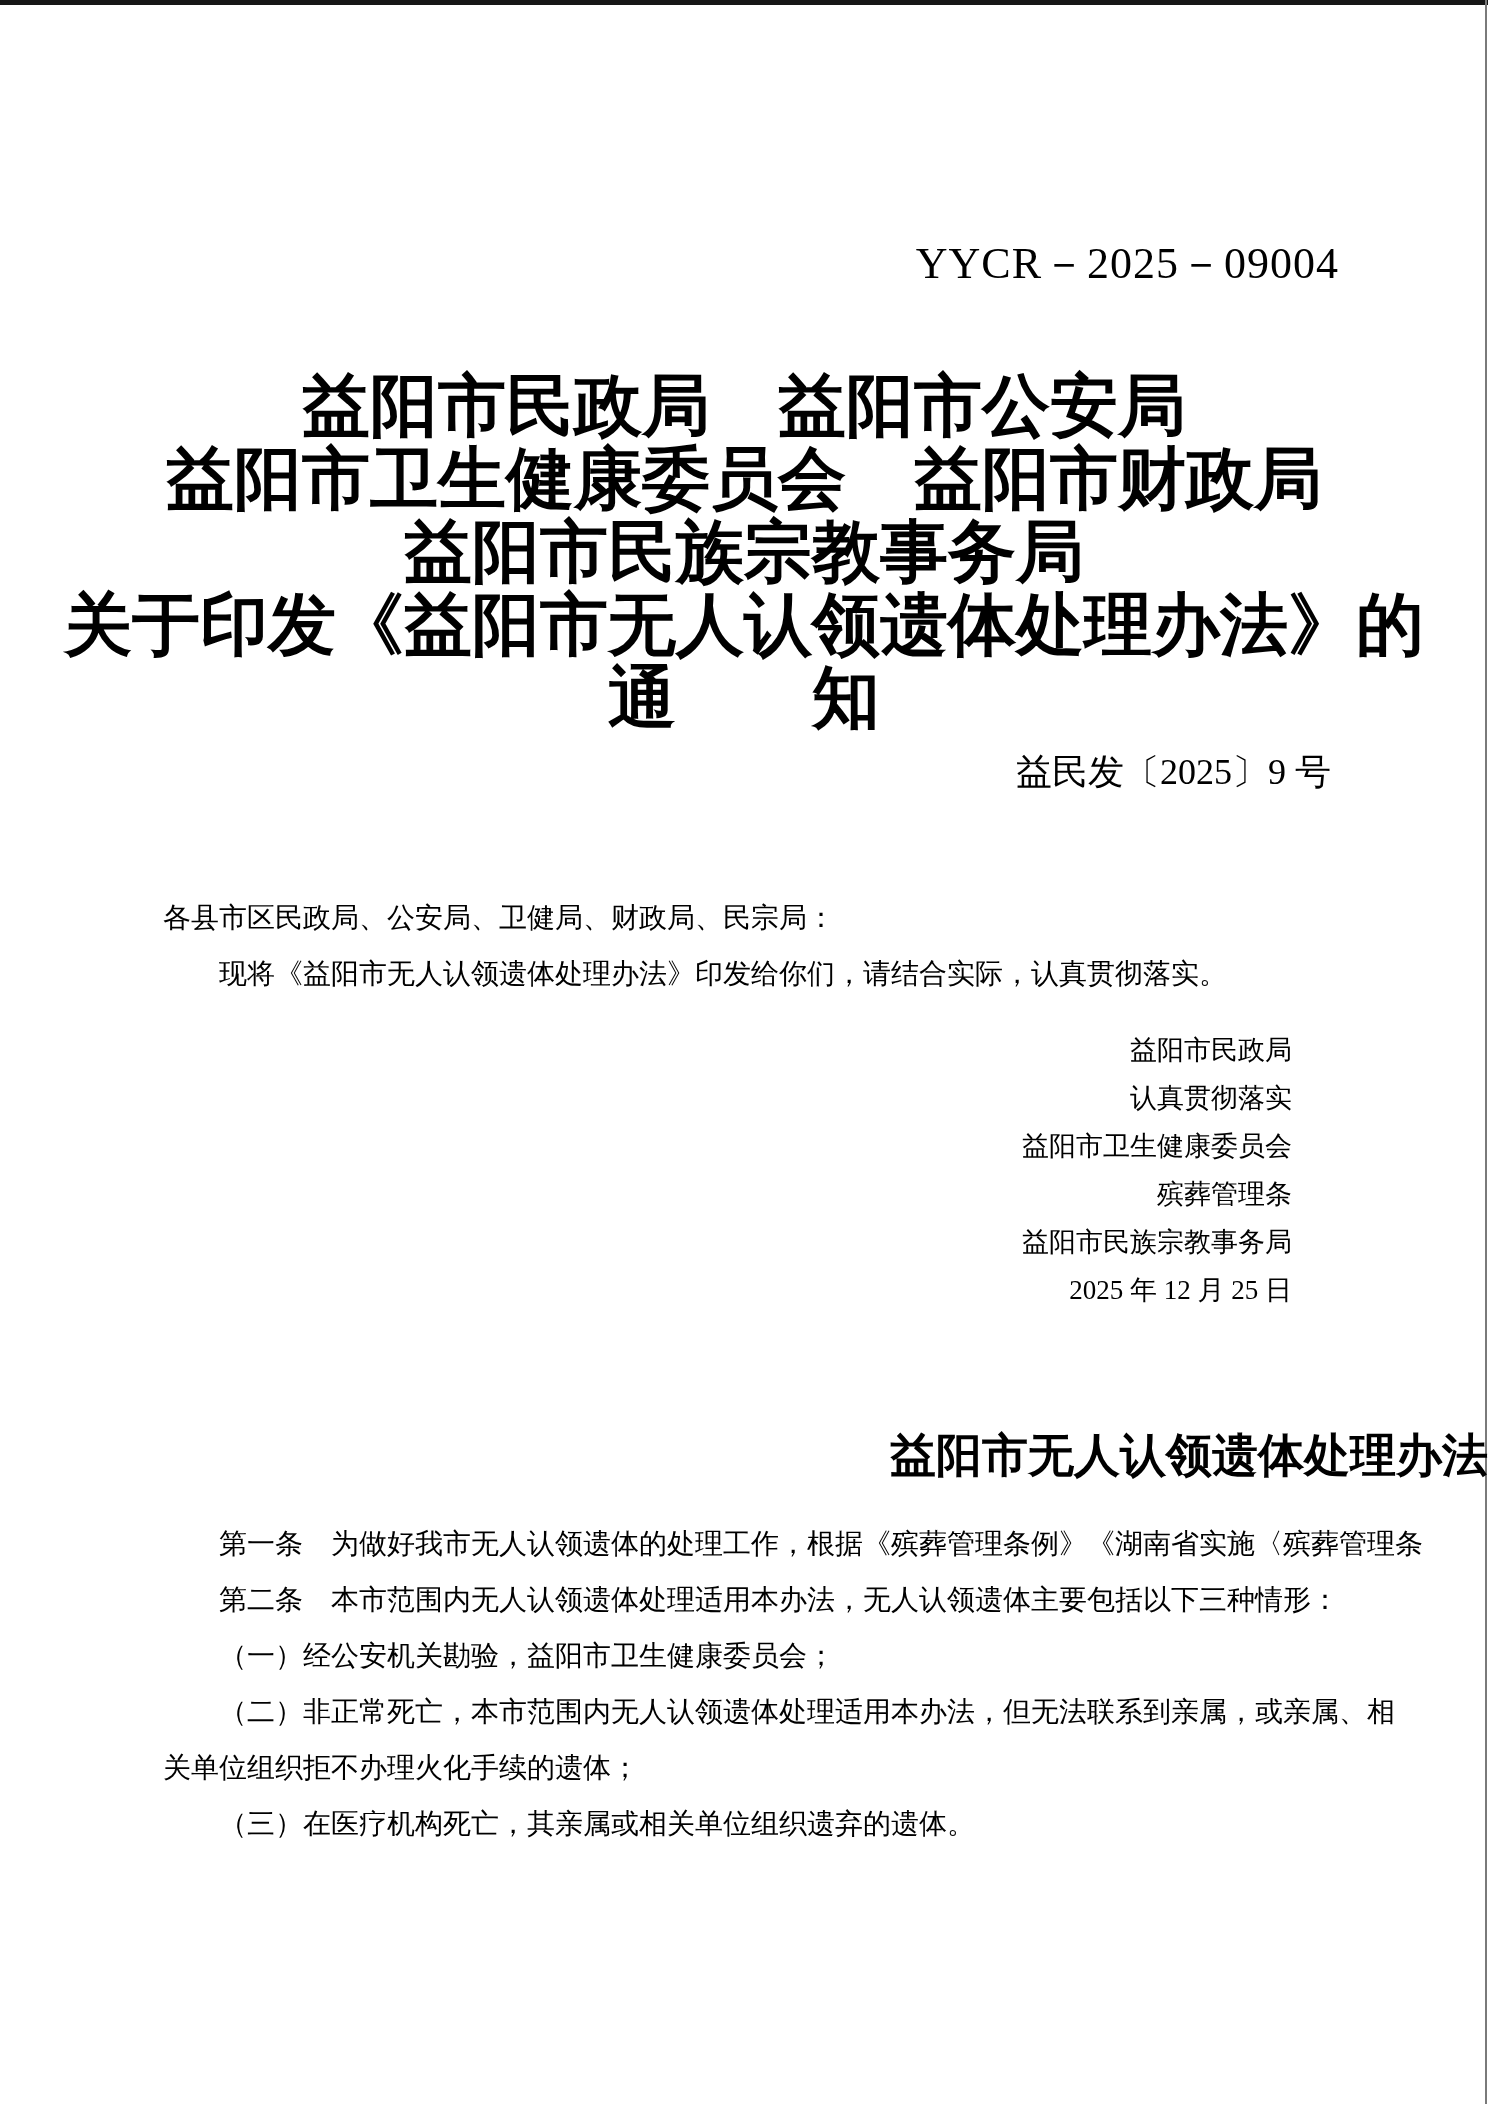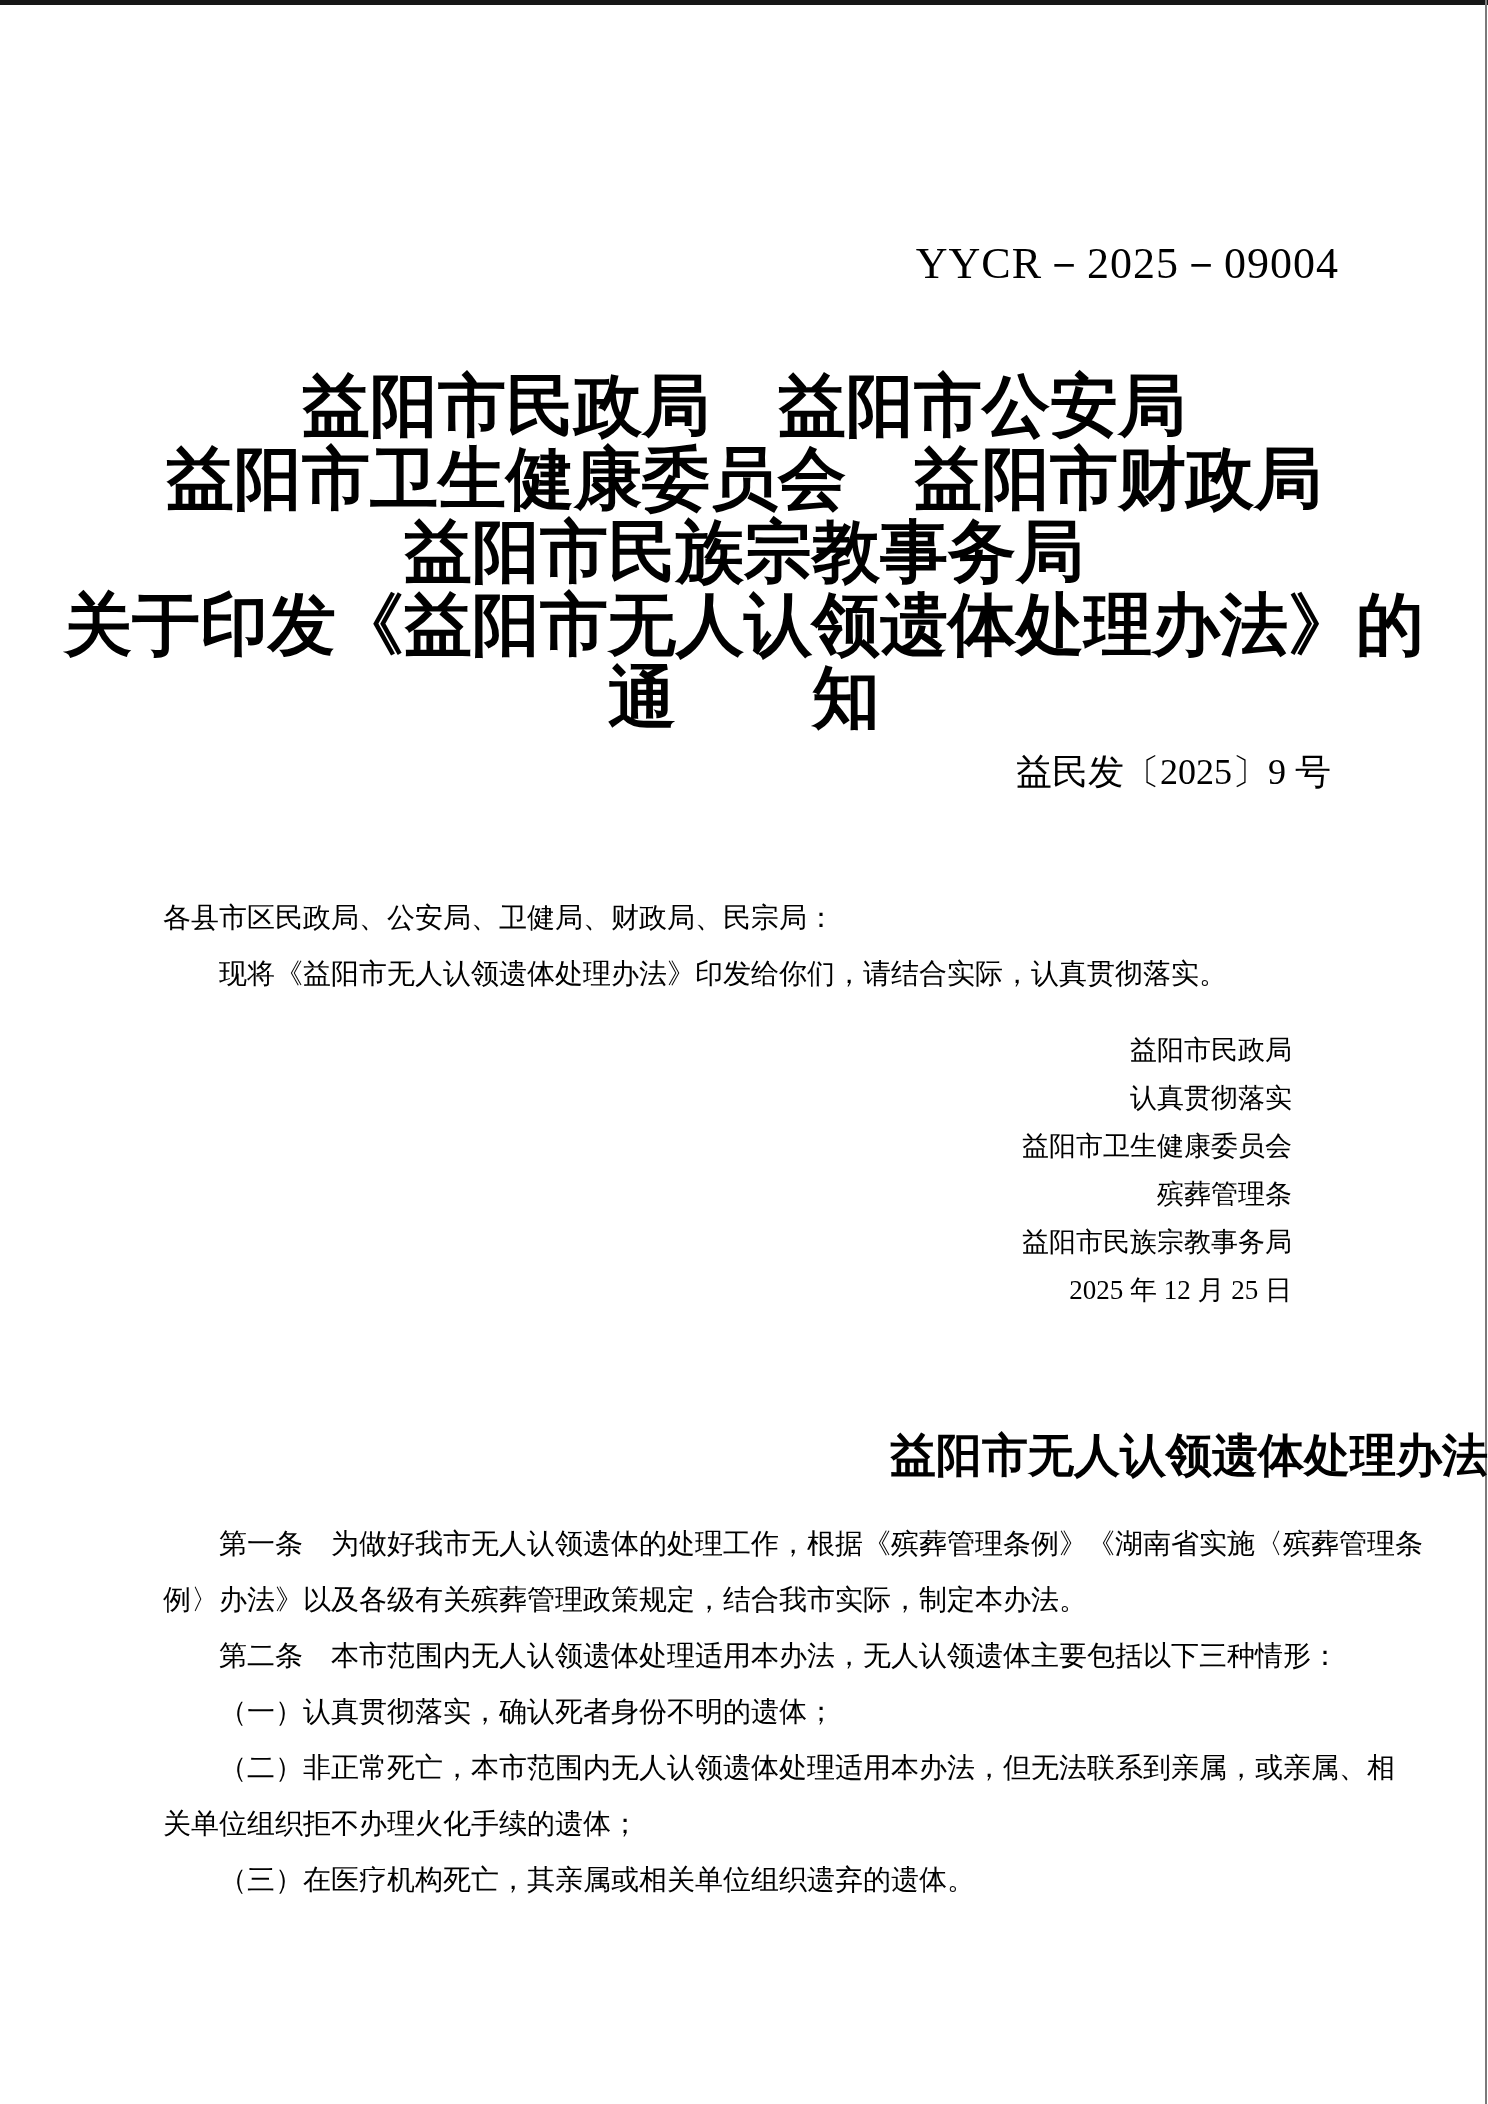--- a/index.html
+++ b/index.html
@@ -96,21 +96,20 @@
     <div>益阳市卫生健康委员会</div>
     <div>殡葬管理条</div>
     <div>益阳市民族宗教事务局</div>
     <div>2025 年 12 月 25 日</div>
   </div>
 
   <div class="measure-title">益阳市无人认领遗体处理办法</div>
 
   <div class="body-block">
     <div class="bline indent">第一条　为做好我市无人认领遗体的处理工作，根据《殡葬管理条例》《湖南省实施〈殡葬管理条</div>
-    <div class="bline">例〉办法》以及各级有关殡葬管理政策规定，结合我市实际，制定本办法。</div>
     <div class="bline indent">第二条　本市范围内无人认领遗体处理适用本办法，无人认领遗体主要包括以下三种情形：</div>
-    <div class="bline indent">（一）认真贯彻落实，确认死者身份不明的遗体；</div>
+    <div class="bline indent">（一）经公安机关勘验，益阳市卫生健康委员会；</div>
     <div class="bline indent">（二）非正常死亡，本市范围内无人认领遗体处理适用本办法，但无法联系到亲属，或亲属、相</div>
     <div class="bline">关单位组织拒不办理火化手续的遗体；</div>
     <div class="bline indent">（三）在医疗机构死亡，其亲属或相关单位组织遗弃的遗体。</div>
   </div>
 
 </div>
 
 </body></html>

